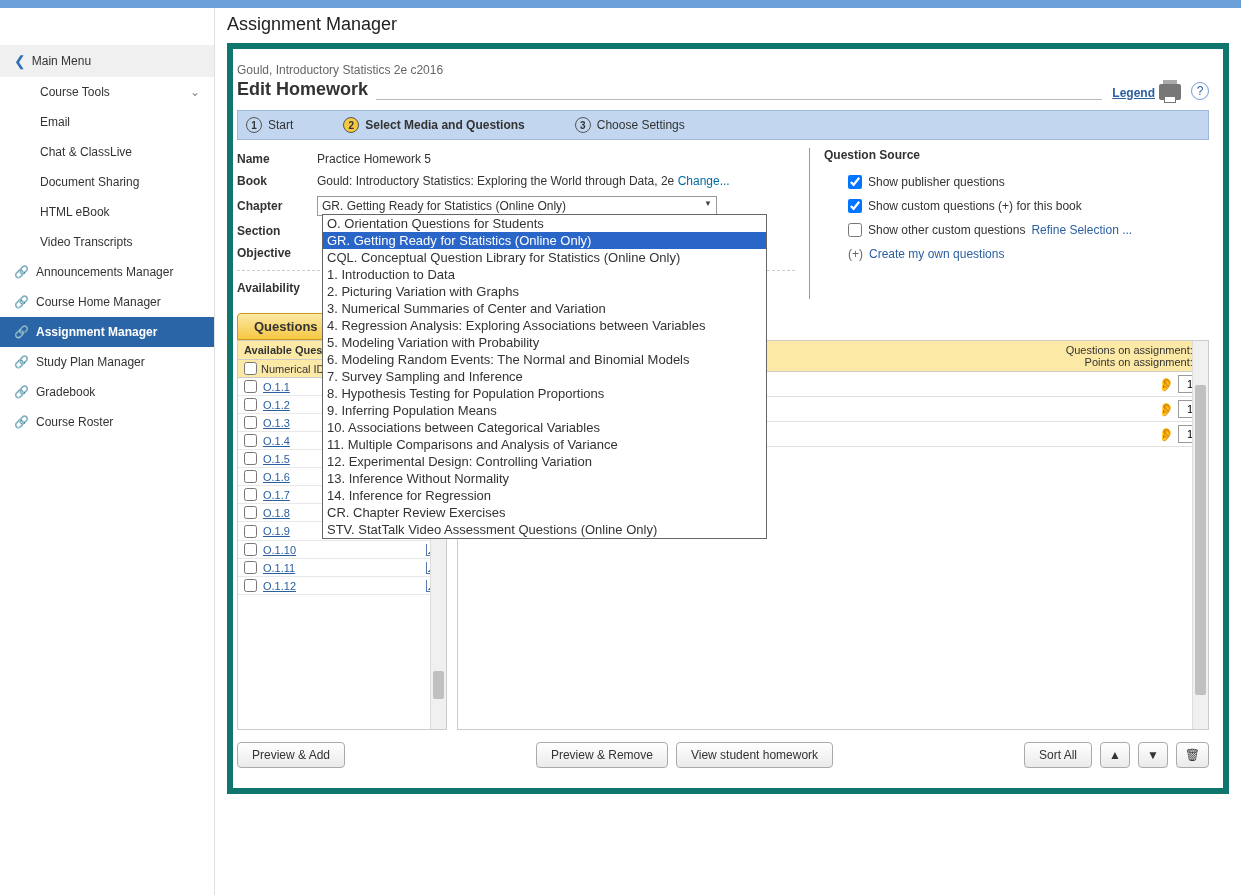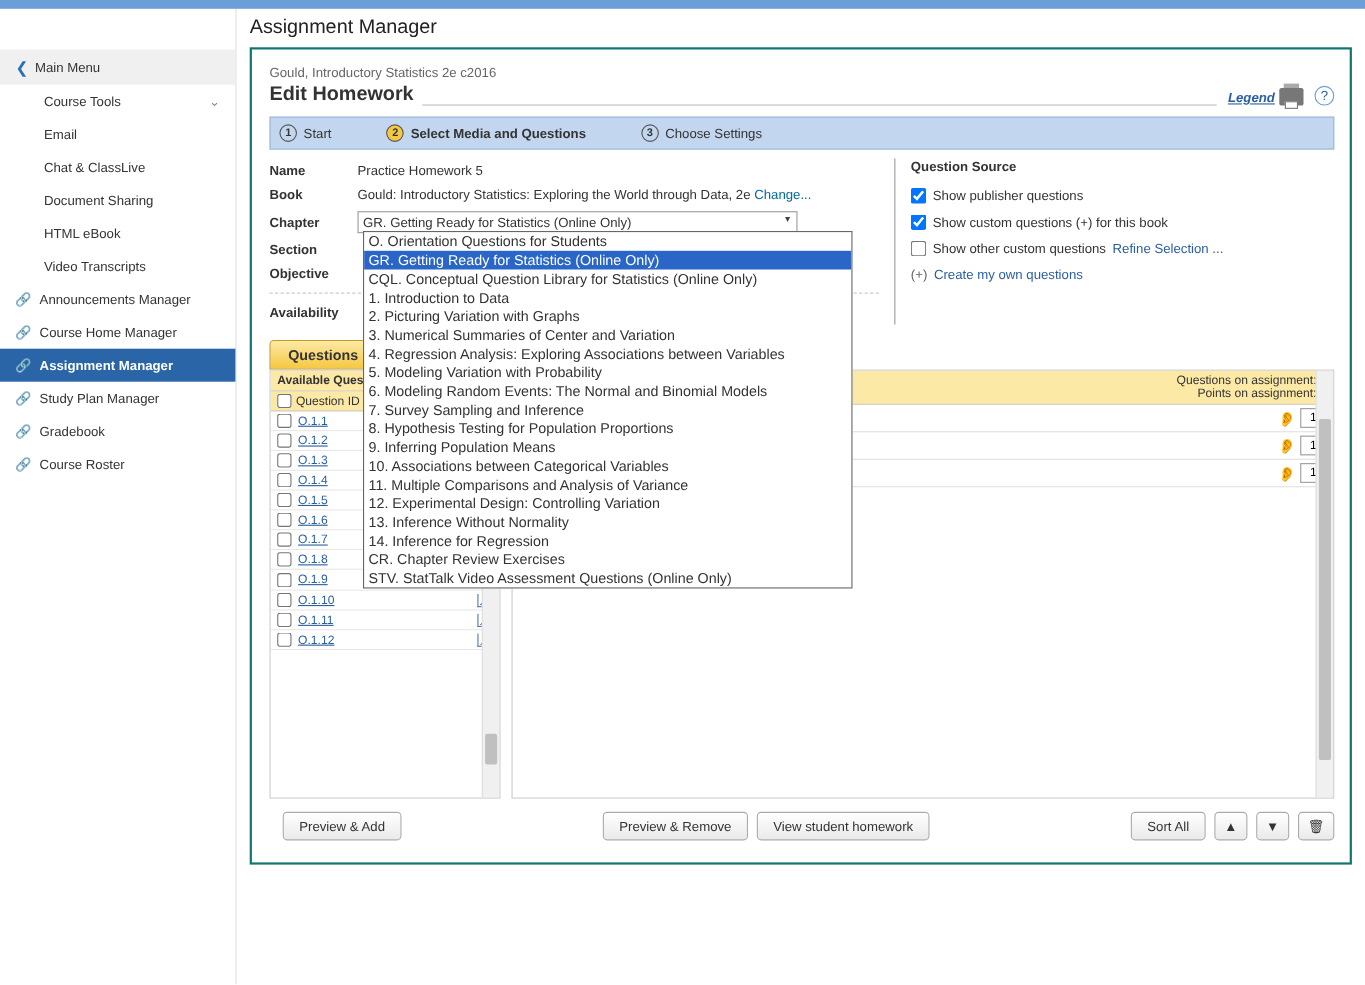--- a/index.html
+++ b/index.html
@@ -11,26 +11,26 @@
 .sidebar-item { display: flex; align-items: center; padding: 8px 14px; cursor: pointer; color: #333; }
 .sidebar-item.main-menu { background: #f0f0f0; font-weight: normal; }
 .sidebar-item.main-menu .arrow-icon { color: #2a6fb8; margin-right: 6px; font-size: 14px; }
 .sidebar-item.active { background: #2a65a8; color: #fff; }
 .sidebar-item .link-icon { color: #888; margin-right: 8px; font-size: 12px; width: 14px; }
 .sidebar-item.active .link-icon { color: #fff; }
 .sidebar-sub { padding-left: 40px; }
 .sidebar-chev { margin-left: auto; color: #888; }
 .main { flex: 1; display: flex; flex-direction: column; padding: 0 12px 0 12px; overflow: hidden; }
 .page-title { font-size: 18px; color: #222; padding: 14px 0 8px 0; font-weight: normal; }
-.card { border: 2px solid #0f766e; background: #fff; padding: 14px 14px 8px 16px; position: relative; }
+.card { border: 6px solid #0f766e; background: #fff; padding: 14px 14px 8px 4px; position: relative; }
 .book-title { color: #666; font-size: 12px; margin-bottom: 2px; }
 .edit-hw-row { display:flex; align-items:flex-end; }
 .edit-hw { font-size: 18px; font-weight: bold; color: #333; }
 .edit-hw-line { flex:1; border-bottom:1px solid #bbb; margin-left:8px; margin-right:10px; height:0; }
-.legend-link { text-decoration: underline; color: #2a5fa0; font-weight:bold;font-style:italic; }
+.legend-link { text-decoration: underline; color: #2a5fa0; font-weight:bold; }
 .help-icon { display:inline-flex; width:18px; height:18px; border:1px solid #6b9fd8; border-radius:50%; align-items:center; justify-content:center; color:#2a5fa0; font-size:12px; margin-left:6px; cursor:pointer; }
 .print-icon { display:inline-block; width:22px; height:16px; background:#777; border-radius:2px; position:relative; margin:0 4px; cursor:pointer; vertical-align:middle; }
 .print-icon::before { content:''; position:absolute; top:-4px; left:4px; right:4px; height:4px; background:#aaa; }
 .print-icon::after { content:''; position:absolute; bottom:-3px; left:5px; right:5px; height:5px; background:#fff; border:1px solid #777; }
 .steps-bar { background: #c2d6ef; border: 1px solid #9db8d8; margin-top: 10px; padding: 6px 8px; display: flex; gap: 50px; }
 .step { display: flex; align-items: center; gap: 6px; }
 .step-circle { width: 16px; height: 16px; border: 1px solid #555; border-radius: 50%; display: inline-flex; align-items: center; justify-content: center; font-size: 10px; font-weight: bold; }
 .step.active .step-circle { background: #f5c842; }
 .step.active { font-weight: bold; }
 .form-area { display: flex; padding-top: 8px; }
@@ -39,42 +39,42 @@
 .form-row { display: flex; padding: 4px 0; align-items: center; position: relative; }
 .form-label { width: 80px; font-weight: bold; font-size: 12px; }
 .form-val { font-size: 12px; }
 .change-link { color: #0369a1; cursor: pointer; }
 .select-box { width: 400px; border: 1px solid #999; padding: 2px 20px 2px 4px; font-size: 12px; background: #fff; position: relative; }
 .select-box::after { content: '▼'; position: absolute; right: 4px; top: 2px; font-size: 8px; color: #444; }
 .dropdown-list { position: absolute; top: 22px; left: 85px; width: 445px; background: #fff; border: 1px solid #666; z-index: 100; max-height: 340px; overflow: hidden; }
 .dropdown-list .opt { padding: 0 4px; font-size: 13px; line-height: 17px; cursor: pointer; font-family: Verdana, Arial, sans-serif; white-space: nowrap; }
 .dropdown-list .opt.selected { background: #2a65c8; color: #fff; }
 .qs-title { font-weight: bold; margin-bottom: 8px; }
-.checkbox-row { padding: 5px 0; display: flex; align-items: flex-start; gap: 6px; }
+.checkbox-row { padding: 5px 0; display: flex; align-items: flex-start; gap: 6px; margin-left: 24px; }
 .checkbox-row input { width: 14px; height: 14px; }
 .refine-link { color: #2a5fa0; cursor: pointer; }
 .plus-txt { color: #666; }
 .tab-btn { display:inline-block; background: linear-gradient(#fde9a6, #f5c842); border: 1px solid #c99a1a; border-radius: 4px 4px 0 0; padding: 5px 16px; font-weight: bold; font-size: 13px; margin-top: 14px; }
 .two-col { display: flex; gap: 10px; margin-top: 0; }
 .col-panel { flex: 1; border: 1px solid #ccc; height: 390px; position: relative; overflow: hidden; }
 .panel-header { background: #fde9a6; padding: 3px 6px; font-size: 11px; font-weight: bold; border-bottom: 1px solid #ccc; display: flex; }
 .panel-subheader { background: #fde9a6; padding: 2px 6px; font-size: 11px; border-bottom: 1px solid #ccc; display:flex; align-items:center; gap:4px; }
 .ques-row { display: flex; align-items: center; padding: 2px 6px; border-bottom: 1px solid #e8e8e8; font-size: 11px; gap: 6px; }
 .q-link { color: #2a5fa0; text-decoration: underline; cursor: pointer; }
 .graph-icon { display:inline-block; width:14px; height:12px; border-left:1px solid #5577aa; border-bottom:1px solid #5577aa; position:relative; }
 .graph-icon::after { content:''; position:absolute; left:1px; bottom:1px; width:11px; height:9px; background: linear-gradient(135deg, transparent 45%, #5577aa 45%, #5577aa 55%, transparent 55%); }
 .accessibility-icon { display:inline-block; width:14px; height:14px; color:#2a5fa0; font-size:13px; }
 .right-panel-header { background: #fde9a6; display:flex; padding:3px 6px; font-size:11px; border-bottom:1px solid #ccc; align-items:center; }
 .right-panel-header .triangle { color:#2a5fa0; margin-right:4px; font-size:9px; }
 .assign-stats { margin-left:auto; text-align:right; }
 .assign-row { display:flex; align-items:center; border-bottom:1px solid #e0e0e0; padding:3px 6px; font-size:11px; }
 .assign-row .pts-input { width:24px; border:1px solid #999; text-align:center; margin-left:6px; height:18px; font-size:11px; }
 .scrollbar-fake { position:absolute; right:0; top:0; bottom:0; width:16px; background:#f0f0f0; border-left:1px solid #ddd; }
 .scrollbar-fake .thumb { position:absolute; top:44px; left:2px; right:2px; height:60px; background:#c0c0c0; border-radius:2px; }
-.btn-row { display:flex; padding:12px 0; gap:8px; align-items:center;margin-left:12px; }
+.btn-row { display:flex; padding:12px 0; gap:8px; align-items:center; }
 .btn { background: linear-gradient(#fff, #eaeaea); border:1px solid #aaa; border-radius:4px; padding:5px 14px; font-size:12px; cursor:pointer; color:#333; }
 .btn-icon-only { padding:5px 8px; }
 .spacer { flex:1; }
 .footer-bar { background: #e8e8e8; border-top: 2px solid #999; padding: 8px 12px; display:flex; align-items:center; gap:8px; margin-top: 4px; }
 .dotted-line { border-top: 1px dashed #ccc; margin: 6px 0; }
 .panel-body { overflow-y:auto; height: calc(100% - 36px); position:relative; }
 .right-panel-body { position:relative; height: calc(100% - 32px); }
 </style>
 </head>
 <body>
@@ -236,21 +236,21 @@
 
       <div class="tab-btn">Questions</div>
 
       <div class="two-col">
         <div class="col-panel" style="flex:0 0 210px;">
           <div class="panel-header">
               <span>Available Questions</span>
             </div>
           <div class="panel-subheader">
             <input type="checkbox" style="">
-            <span>Question ID</span>
+            <span>Numerical ID</span>
           </div>
           <div class="panel-body" id="left-items">
               <div class="ques-row">
                 <input type="checkbox" style="">
                 <span class="q-link">O.1.1</span>
                 <span style="flex:1"></span>
               </div>
               <div class="ques-row">
                 <input type="checkbox" style="">
                 <span class="q-link">O.1.2</span>

